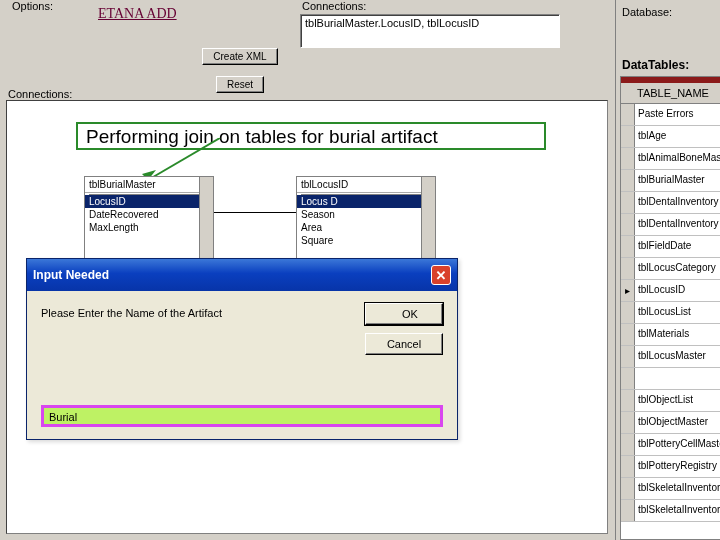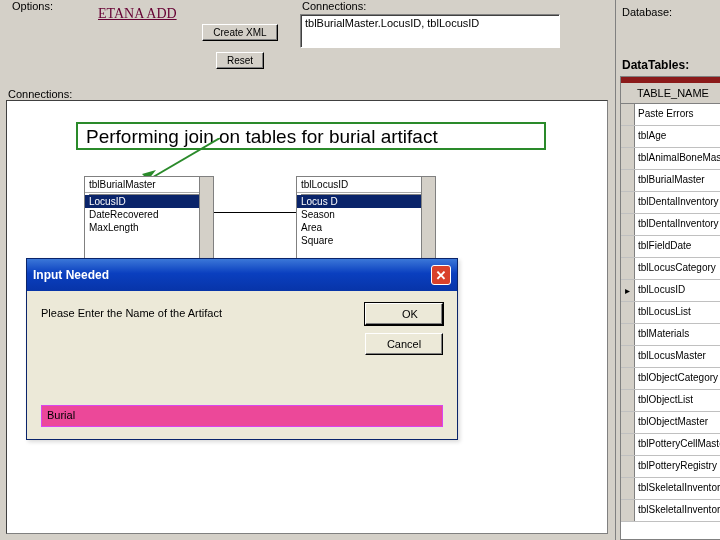--- a/index.html
+++ b/index.html
@@ -30,20 +30,21 @@
     position: absolute;
     background: #d4d0c8;
     border: 1px solid #000;
     border-top: 1px solid #fff;
     border-left: 1px solid #fff;
     box-shadow: inset -1px -1px 0 #808080;
     font-size: 10px;
     text-align: center;
     padding: 2px 0;
     cursor: pointer;
+    margin-top: 24px;
   }
   .textbox {
     position: absolute;
     background: #fff;
     border: 1px solid #808080;
     border-bottom-color: #fff;
     border-right-color: #fff;
     box-shadow: inset 1px 1px 0 #404040;
     font-size: 11px;
     padding: 2px 4px;
@@ -143,22 +144,22 @@
     text-align: center;
     line-height: 20px;
     cursor: pointer;
   }
   .dialog .dbtn.default { outline: 1px solid #000; padding-left: 12px; }
   .dialog .dinput {
     position: absolute;
     left: 14px; right: 14px;
     bottom: 12px;
     height: 22px;
-    background: #ec4899;
-    border: 1px solid #d946ef;
+    background: #bef264;
+    border: 3px solid #d946ef;
     padding: 3px 5px;
     font-size: 11px;
   }
   .right-pane {
     position: absolute;
     right: 0; top: 0; bottom: 0;
     width: 105px;
     background: #d4d0c8;
     border-left: 1px solid #808080;
   }
@@ -332,21 +333,20 @@
         <div class="row">
           <div class="sel"></div>
           <div class="cell">tblMaterials</div>
         </div>
         <div class="row">
           <div class="sel"></div>
           <div class="cell">tblLocusMaster</div>
         </div>
         <div class="row">
           <div class="sel"></div>
-          <div class="cell">tblObjectCategory</div>
         </div>
         <div class="row">
           <div class="sel"></div>
           <div class="cell">tblObjectList</div>
         </div>
         <div class="row">
           <div class="sel"></div>
           <div class="cell">tblObjectMaster</div>
         </div>
         <div class="row">

